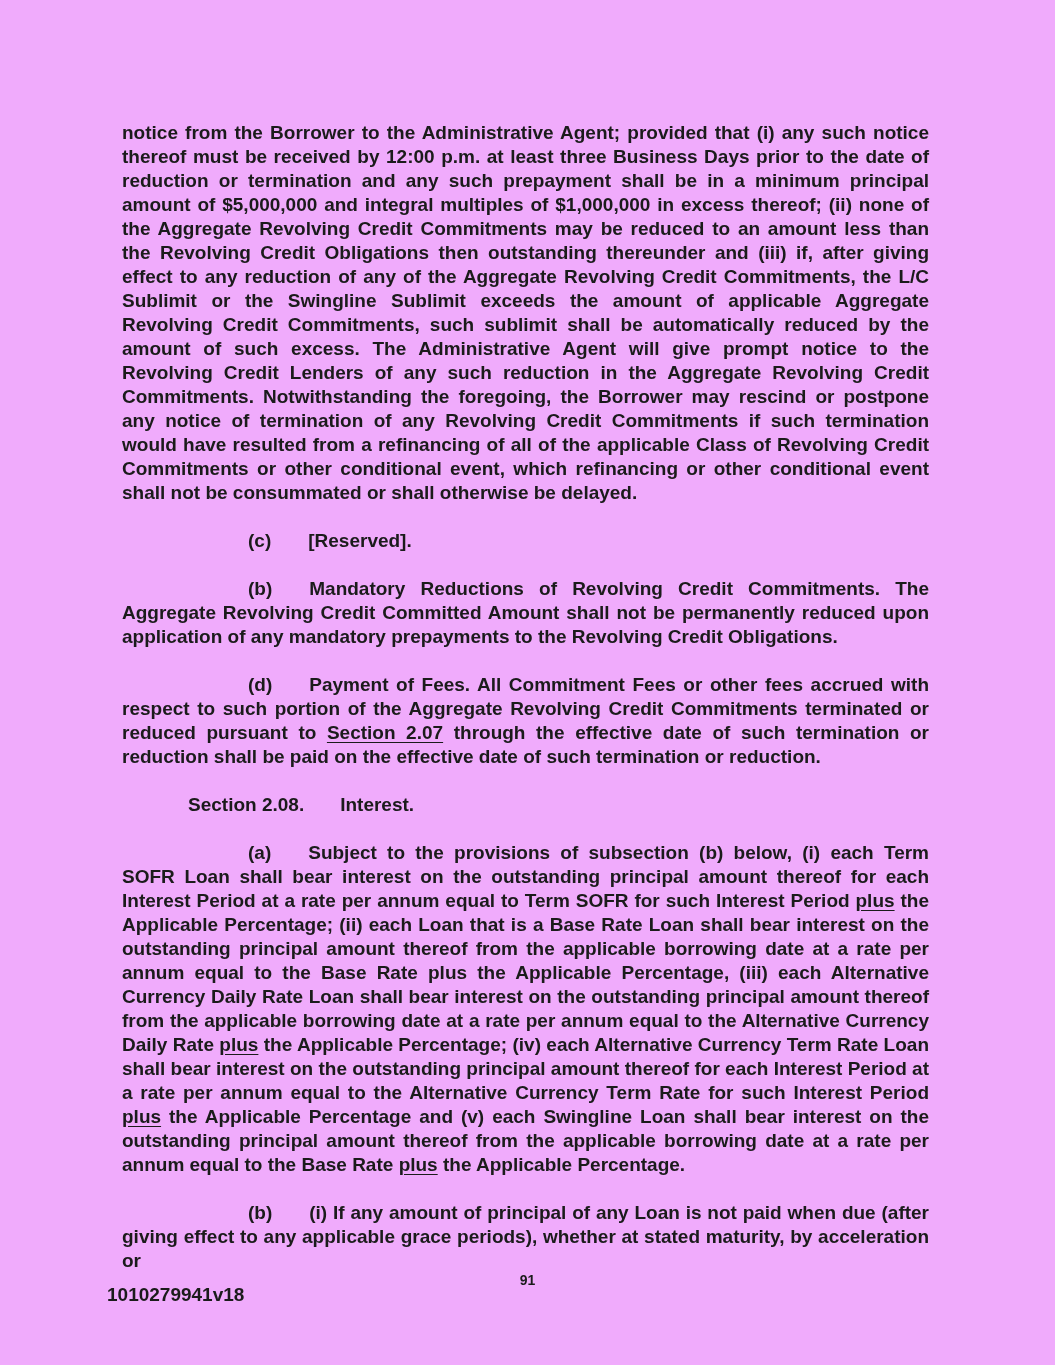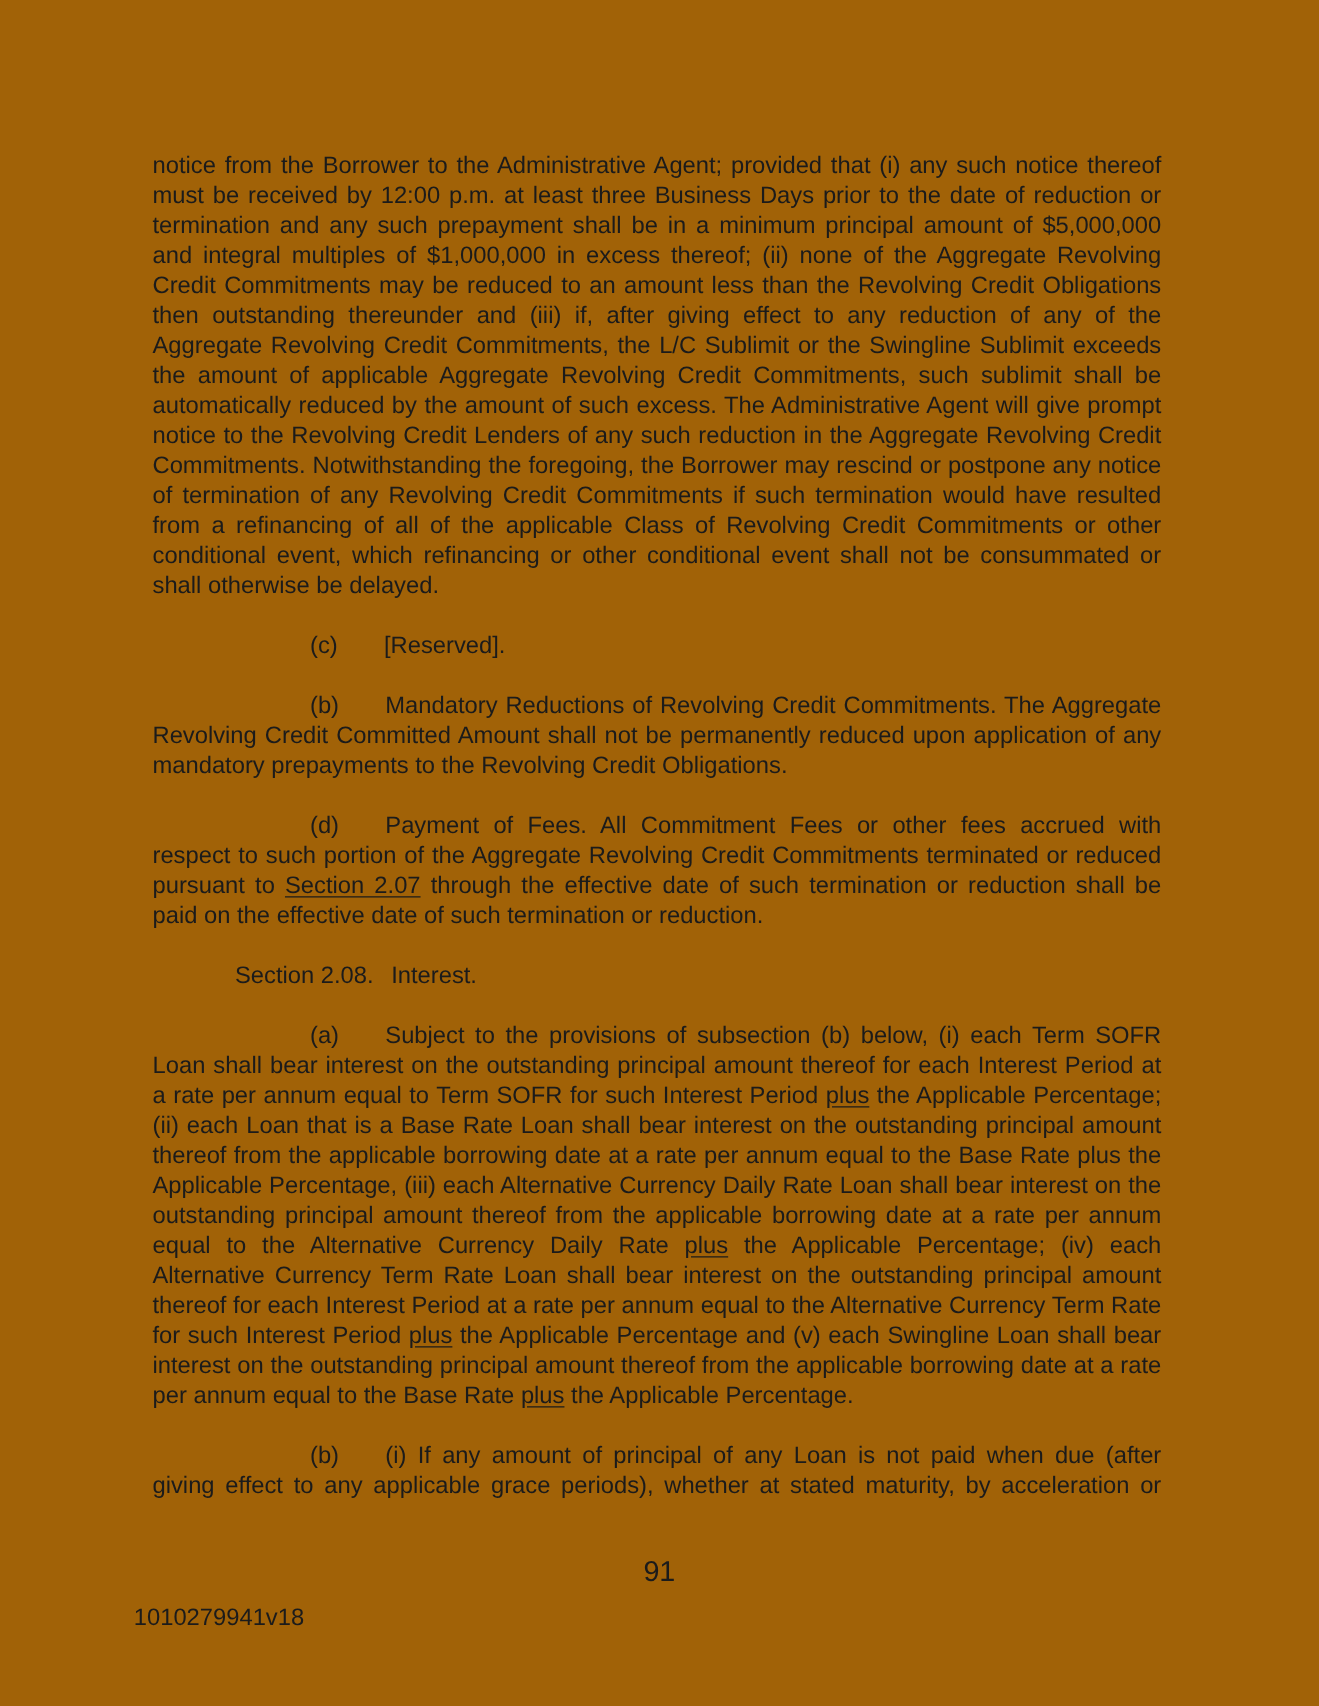--- a/index.html
+++ b/index.html
@@ -5,48 +5,49 @@
   * { margin: 0; padding: 0; box-sizing: border-box; }
   html, body {
     background: #ffffff;
     font-family: "Liberation Sans", sans-serif;
   }
   .page {
     position: relative;
     width: 1055px;
     height: 1365px;
     margin: 0 auto;
-    background: #a16207;
+    background: #f0abfc;
     color: #1b1b1b;
     overflow: hidden;
+    font-weight: bold;
   }
   .text-block {
     position: absolute;
     left: 122px;
     top: 121px;
     width: 807px;
     font-size: 19px;
     line-height: 24px;
     text-align: justify;
   }
   .para { margin-bottom: 24px; }
   .para.plain { text-indent: 0; }
   .para.sub { text-indent: 126px; }
   .para.section { text-indent: 66px; }
   .para .label { padding-right: 37px; }
-  .para.section .label { padding-right: 14px; }
+  .para.section .label { padding-right: 36px; }
   .para .u { text-decoration: underline; text-underline-offset: 3px; }
   .para.justify-last { text-align-last: justify; }
   .page-number {
     position: absolute;
-    top: 1244px;
+    top: 1272px;
     left: 0;
     width: 100%;
     text-align: center;
-    font-size: 23px;
+    font-size: 14px;
     color: #1b1b1b;
   }
   .doc-id {
     position: absolute;
     left: 107px;
     top: 1284px;
     font-size: 19px;
     color: #1b1b1b;
   }
 </style>

